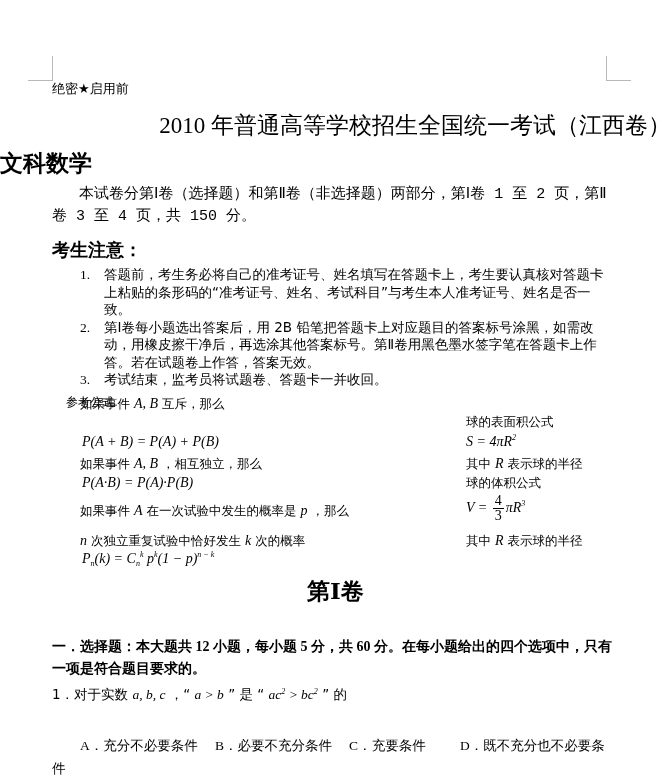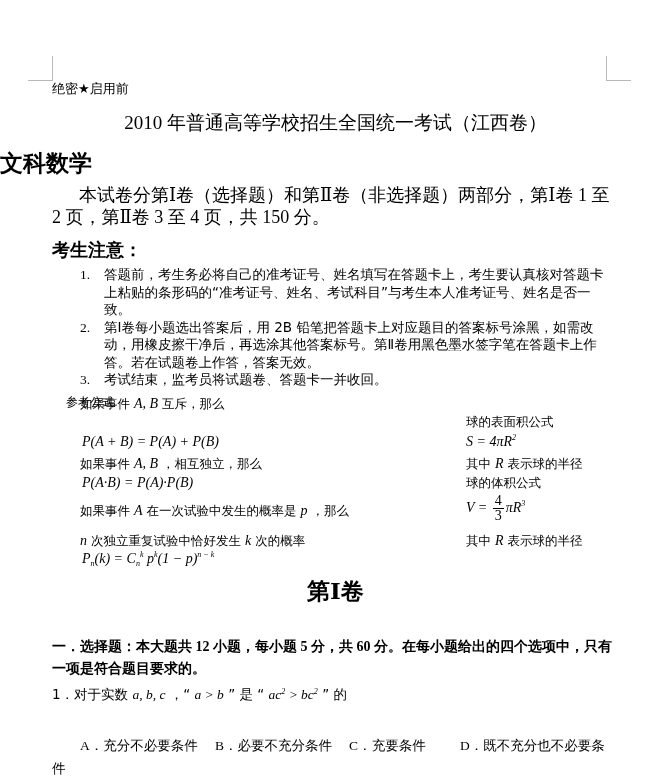--- a/index.html
+++ b/index.html
@@ -6,23 +6,23 @@
   body { width: 671px; height: 776px; position: relative; overflow: hidden; color: #000; }
   .page { position: absolute; left: 0; top: 0; width: 542px; height: 776px; background: #fff; }
   .corner { position: absolute; border-color: #b8b8b8; border-style: solid; border-width: 0; }
   .corner-tl { left: 28px; top: 56px; width: 24px; height: 24px; border-right-width: 1px; border-bottom-width: 1px; }
   .corner-tr { left: 606px; top: 56px; width: 24px; height: 24px; border-left-width: 1px; border-bottom-width: 1px; }
   .abs { position: absolute; white-space: nowrap; }
   .sans { font-family: "DejaVu Sans", "Liberation Sans", sans-serif; }
   .serif { font-family: "Liberation Serif", "DejaVu Serif", serif; }
   .math { font-family: "Liberation Serif", "DejaVu Serif", serif; font-style: italic; }
   .secret { left: 52px; top: 80px; font-size: 13px; }
-  .title { left: 0; width: 671px; text-align: center; top: 110px; font-size: 19px; }
+  .title { left: 0; width: 671px; text-align: right; top: 110px; font-size: 23px; }
   .subject { left: 0; width: 671px; text-align: left; top: 148px; font-size: 23px; font-weight: bold; }
-  .intro { left: 52px; top: 184px; width: 560px; font-size: 18px; line-height: 22px; white-space: normal; text-indent: 27px; }
+  .intro { left: 52px; top: 184px; width: 560px; font-size: 15px; line-height: 22px; white-space: normal; text-indent: 27px; font-family: Liberation Mono, monospace; }
   .notice-head { left: 52px; top: 238px; font-size: 18px; font-weight: bold; }
   .notice-list { position: absolute; left: 52px; top: 266px; width: 560px; margin: 0; padding: 0; list-style: none; font-size: 13.5px; line-height: 17.5px; }
   .notice-list li { position: relative; padding-left: 52px; }
   .notice-list .num { position: absolute; left: 28px; top: 0; }
   .ref-head { left: 66px; top: 394px; font-size: 12px; }
   .f-text { font-size: 12.5px; }
   .f-math { font-size: 14px; }
   .frac { display: inline-block; vertical-align: middle; text-align: center; font-style: normal; line-height: 14px; margin: 0 2px; }
   .frac .n { display: block; border-bottom: 1px solid #000; padding: 0 2px; }
   .frac .d { display: block; }

